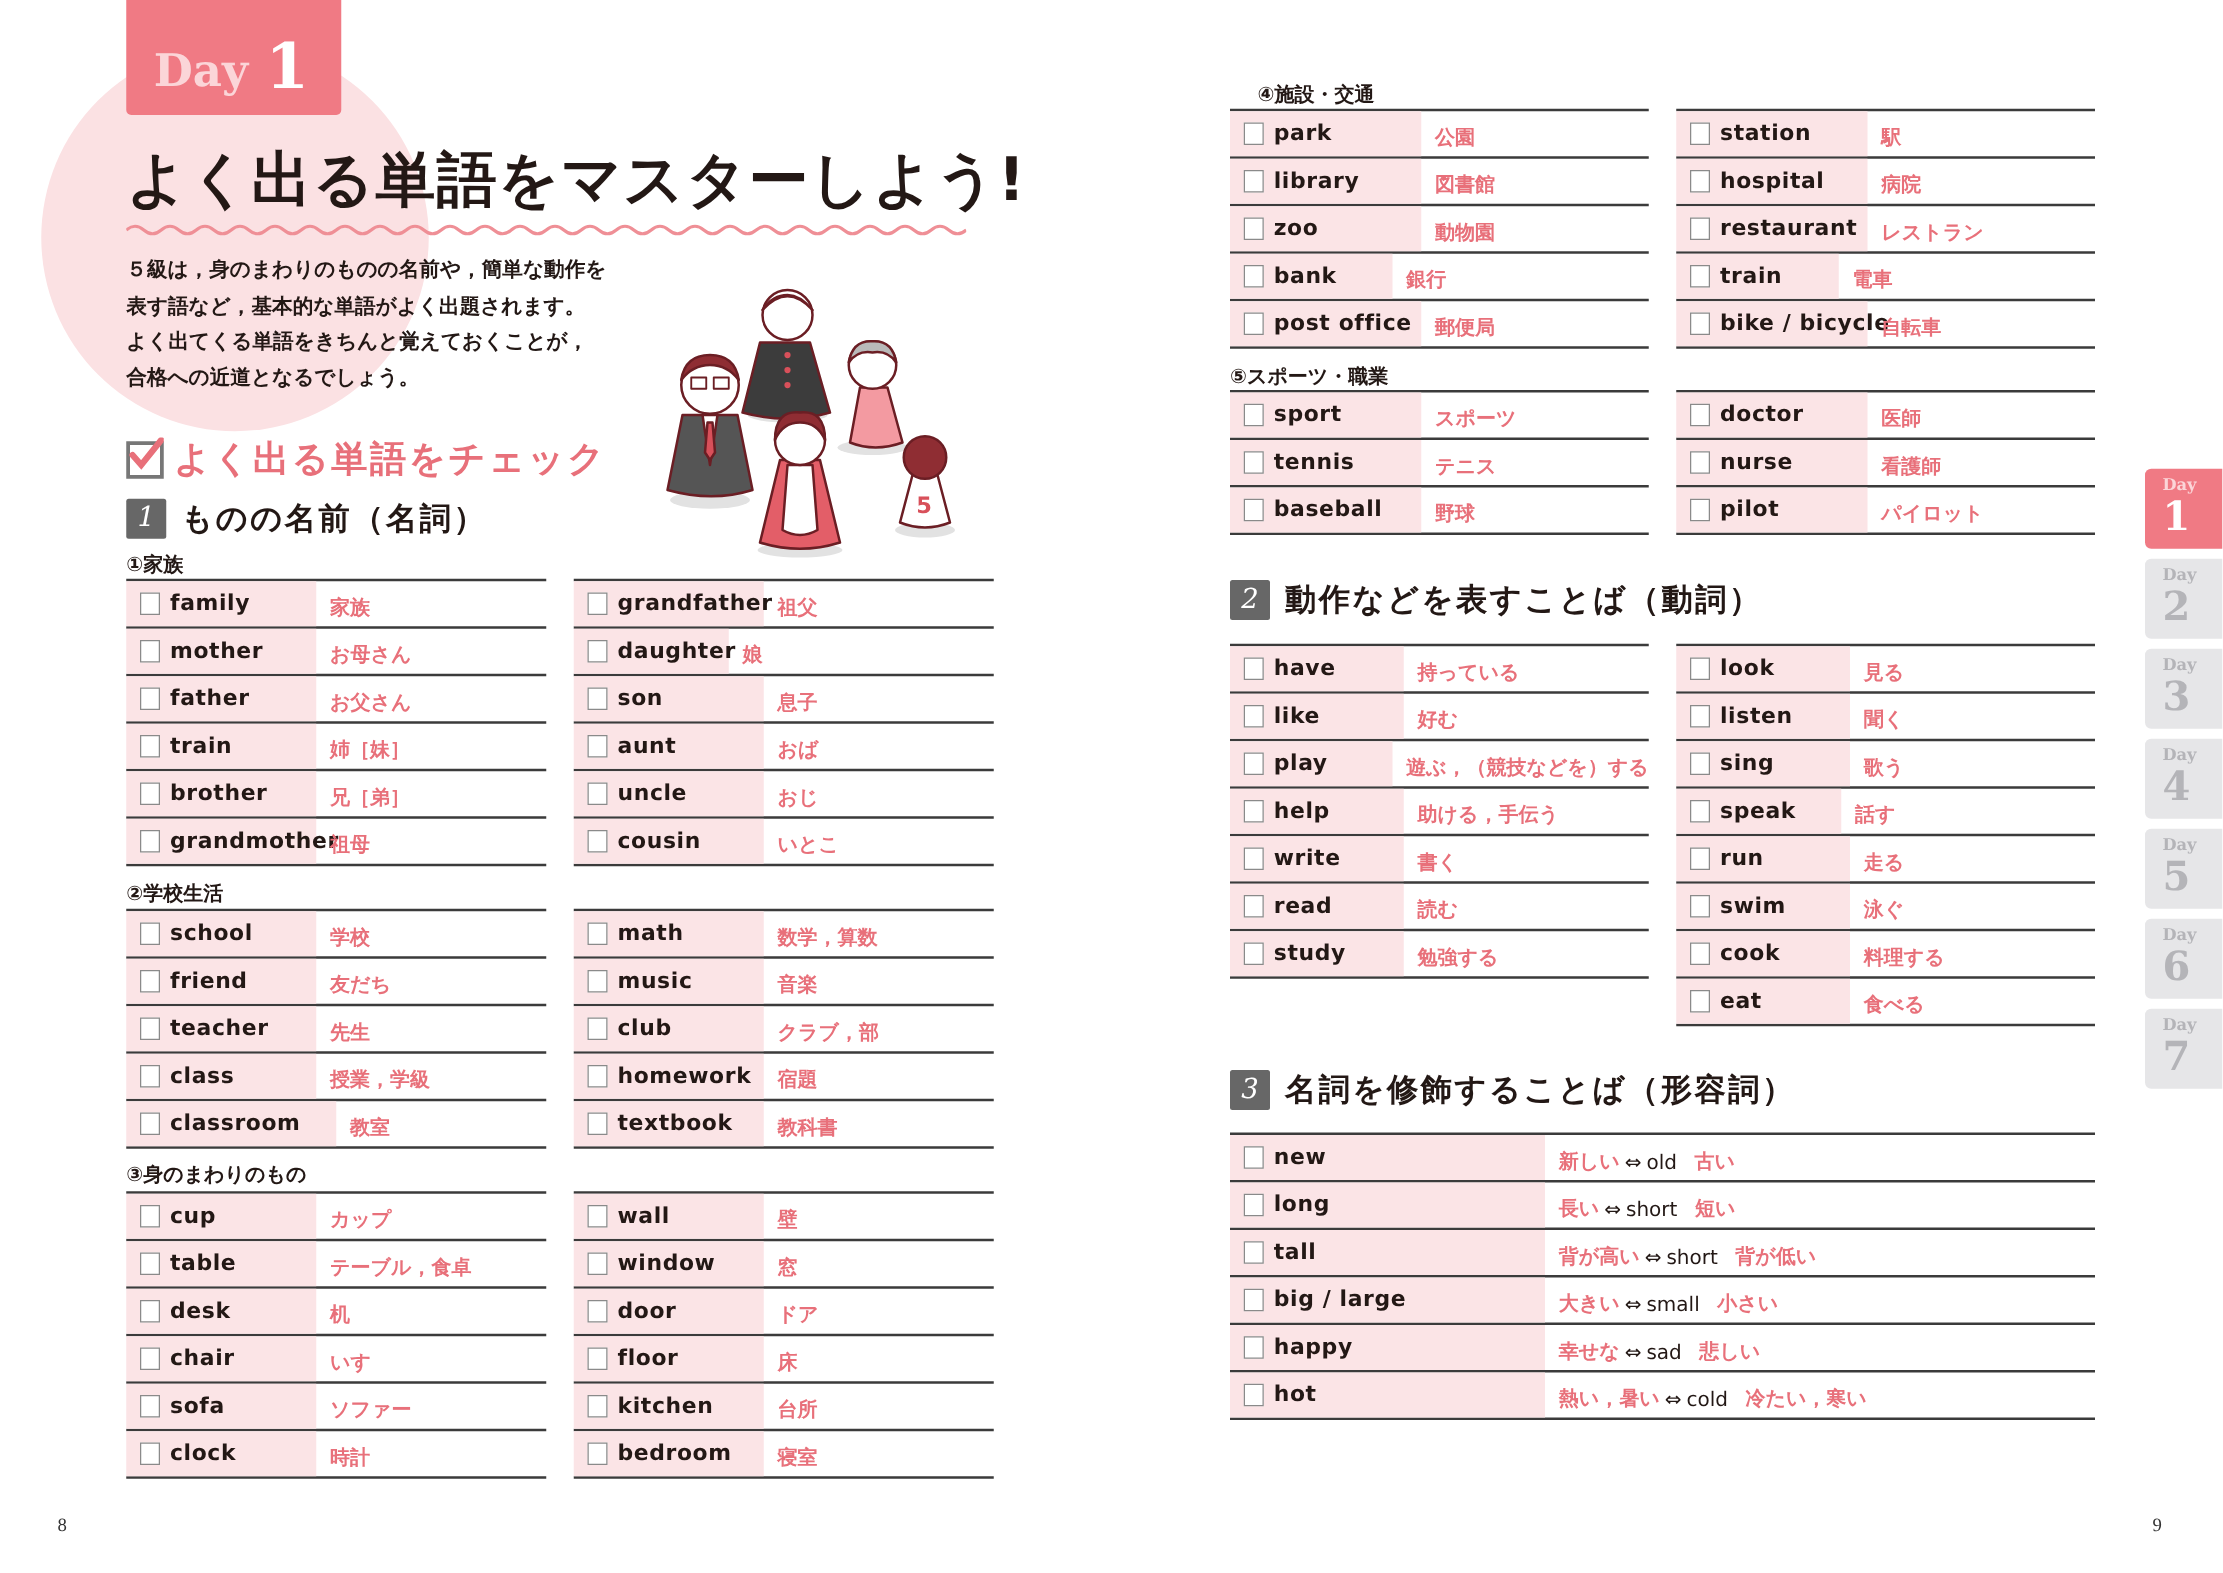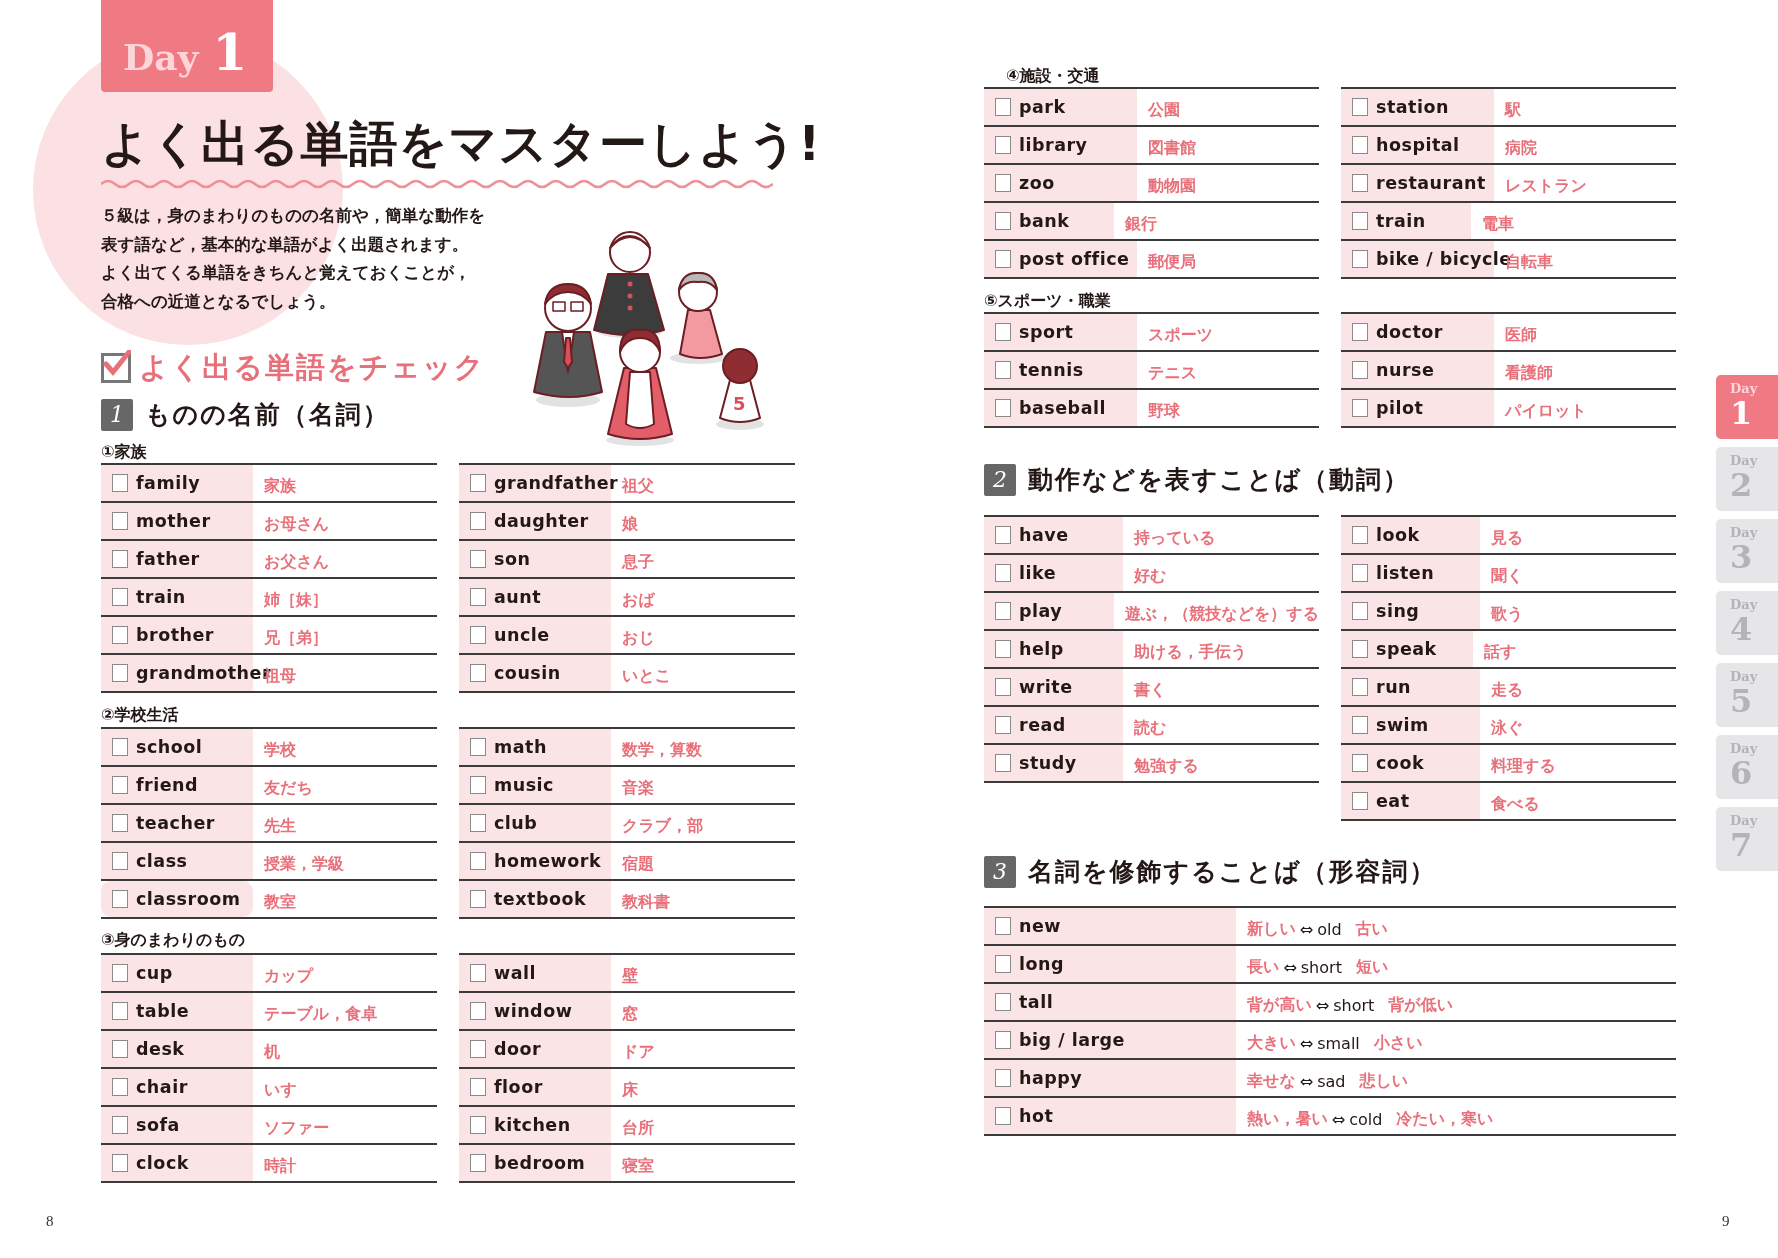--- a/index.html
+++ b/index.html
@@ -156,21 +156,21 @@
   </div>
 <div class="table" style="left:459px;top:463px;width:336px;">
     <div class="row">
       <div class="en" style="width: 152px;">
         <span class="cb"></span>
         <span>grandfather</span>
       </div>
       <div class="ja">祖父</div>
     </div>
     <div class="row">
-      <div class="en" style="width: 152px;">
+      <div class="en" style="width: 124px;">
         <span class="cb"></span>
         <span>daughter</span>
       </div>
       <div class="ja">娘</div>
     </div>
     <div class="row">
       <div class="en" style="width: 152px;">
         <span class="cb"></span>
         <span>son</span>
       </div>
@@ -223,21 +223,21 @@
       <div class="ja">先生</div>
     </div>
     <div class="row">
       <div class="en" style="width: 152px;">
         <span class="cb"></span>
         <span>class</span>
       </div>
       <div class="ja">授業，学級</div>
     </div>
     <div class="row">
-      <div class="en" style="width: 152px; border-radius: 10px;">
+      <div class="en" style="width: 168px;">
         <span class="cb"></span>
         <span>classroom</span>
       </div>
       <div class="ja">教室</div>
     </div>
   </div>
 <div class="table" style="left:459px;top:727px;width:336px;">
     <div class="row">
       <div class="en" style="width: 152px;">
         <span class="cb"></span>

